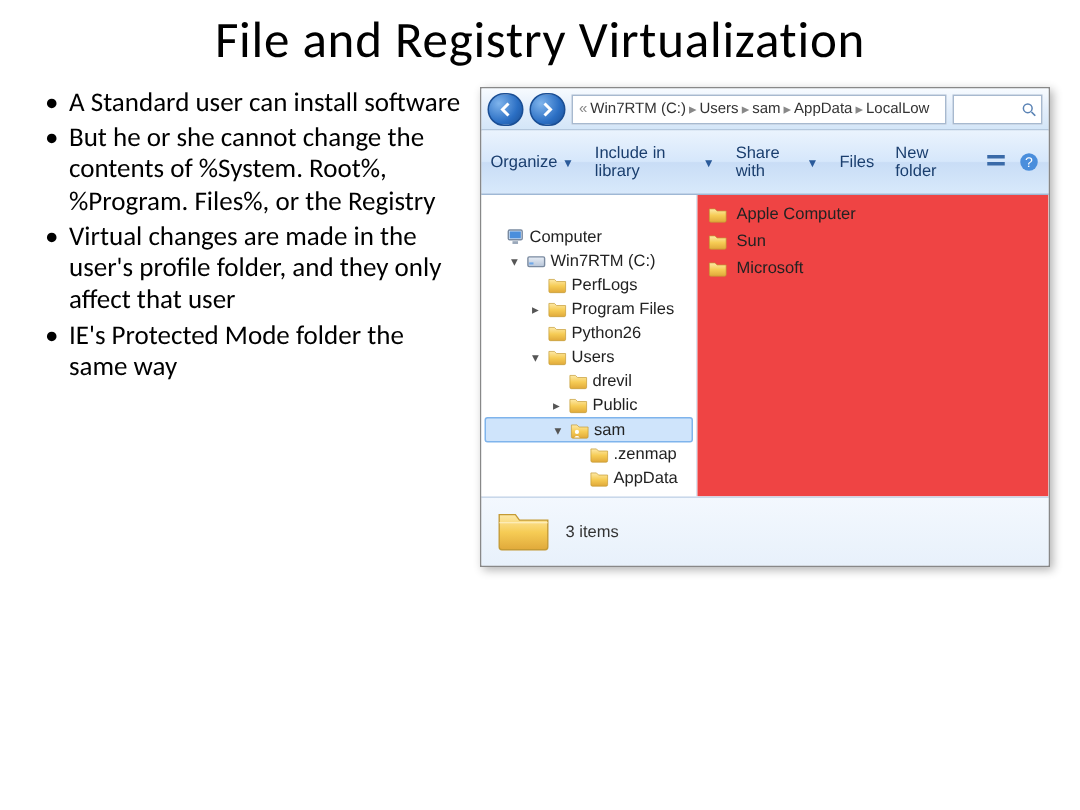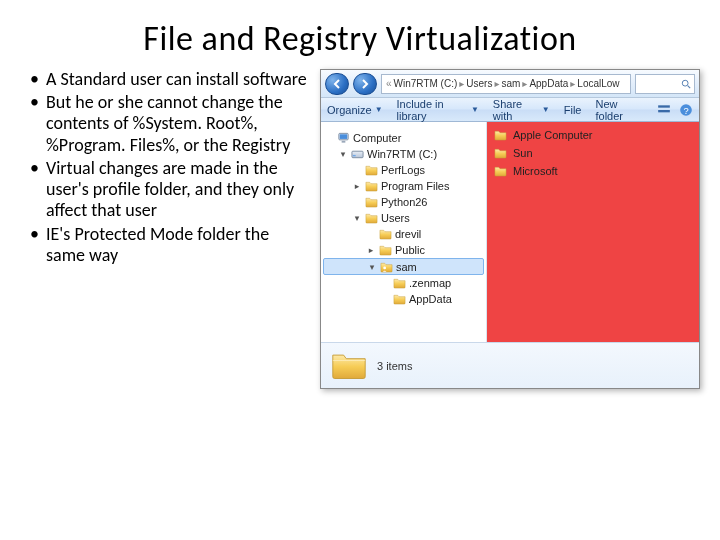--- a/index.html
+++ b/index.html
@@ -8,21 +8,21 @@
     background: #fff;
     font-family: Calibri, Arial, sans-serif;
     color: #000;
     position: relative;
     overflow: hidden;
   }
   .slide-title {
     font-size: 34px;
     font-weight: 400;
     text-align: center;
-    padding: 18px 20px 6px 20px;
+    padding: 7px 20px 6px 20px;
     letter-spacing: 0.5px;
   }
   .content-row {
     display: flex;
     padding: 4px 20px 0 30px;
     gap: 10px;
   }
   .bullets {
     width: 300px;
     font-size: 18px;
@@ -90,21 +90,21 @@
     width: 60px; height: 20px;
     background: #fff;
     border: 1px solid #a7b9cf;
     display: flex; align-items: center;
     padding: 0 3px;
     position: relative;
   }
   .search-wrap svg { width: 10px; height: 10px; position: absolute; right: 3px; }
   
   .toolbar {
-    height: 24px;
+    height: 43px;
     background: linear-gradient(#eaf3fd, #d6e7fb 49%, #c9ddf6 51%, #d8e9fb);
     border-bottom: 1px solid #9fb8d5;
     display: flex;
     align-items: center;
     padding: 0 6px;
     gap: 14px;
     font-size: 11px;
     color: #1a3e6e;
   }
   .tool-item { display: flex; align-items: center; gap: 3px; cursor: default; }
@@ -112,24 +112,24 @@
   .toolbar-right { margin-left: auto; display:flex; gap:8px; align-items:center;}
   .tbicon { width:14px; height:14px; display:inline-flex; align-items:center; justify-content:center;}
   
   .panes {
     flex: 1;
     display: flex;
     background: #fff;
     overflow: hidden;
   }
   .nav-pane {
-    width: 166px;
+    width: 144px;
     border-right: 1px solid #d9e3ef;
     background: #fff;
-    padding: 8px 2px;
+    padding: 20px 2px;
     font-size: 11px;
     overflow: hidden;
   }
   .tree-row {
     display: flex; align-items: center;
     height: 16px;
     gap: 3px;
     white-space: nowrap;
     color: #222;
     padding-left: 2px;
@@ -245,21 +245,21 @@
           </div>
         <div class="tool-item">
             <span>Include in library</span>
             <span class="chev">▼</span>
           </div>
         <div class="tool-item">
             <span>Share with</span>
             <span class="chev">▼</span>
           </div>
         <div class="tool-item">
-            <span>File</span>
+            <span>Files</span>
           </div>
         <div class="tool-item">
             <span>New folder</span>
           </div>
         <div class="toolbar-right">
           <span class="tbicon">
               <svg viewBox="0 0 12 12">
                 <rect x="1" y="2" width="10" height="2" fill="#3a6aa8"></rect>
                 <rect x="1" y="6" width="10" height="2" fill="#3a6aa8"></rect>
               </svg>

